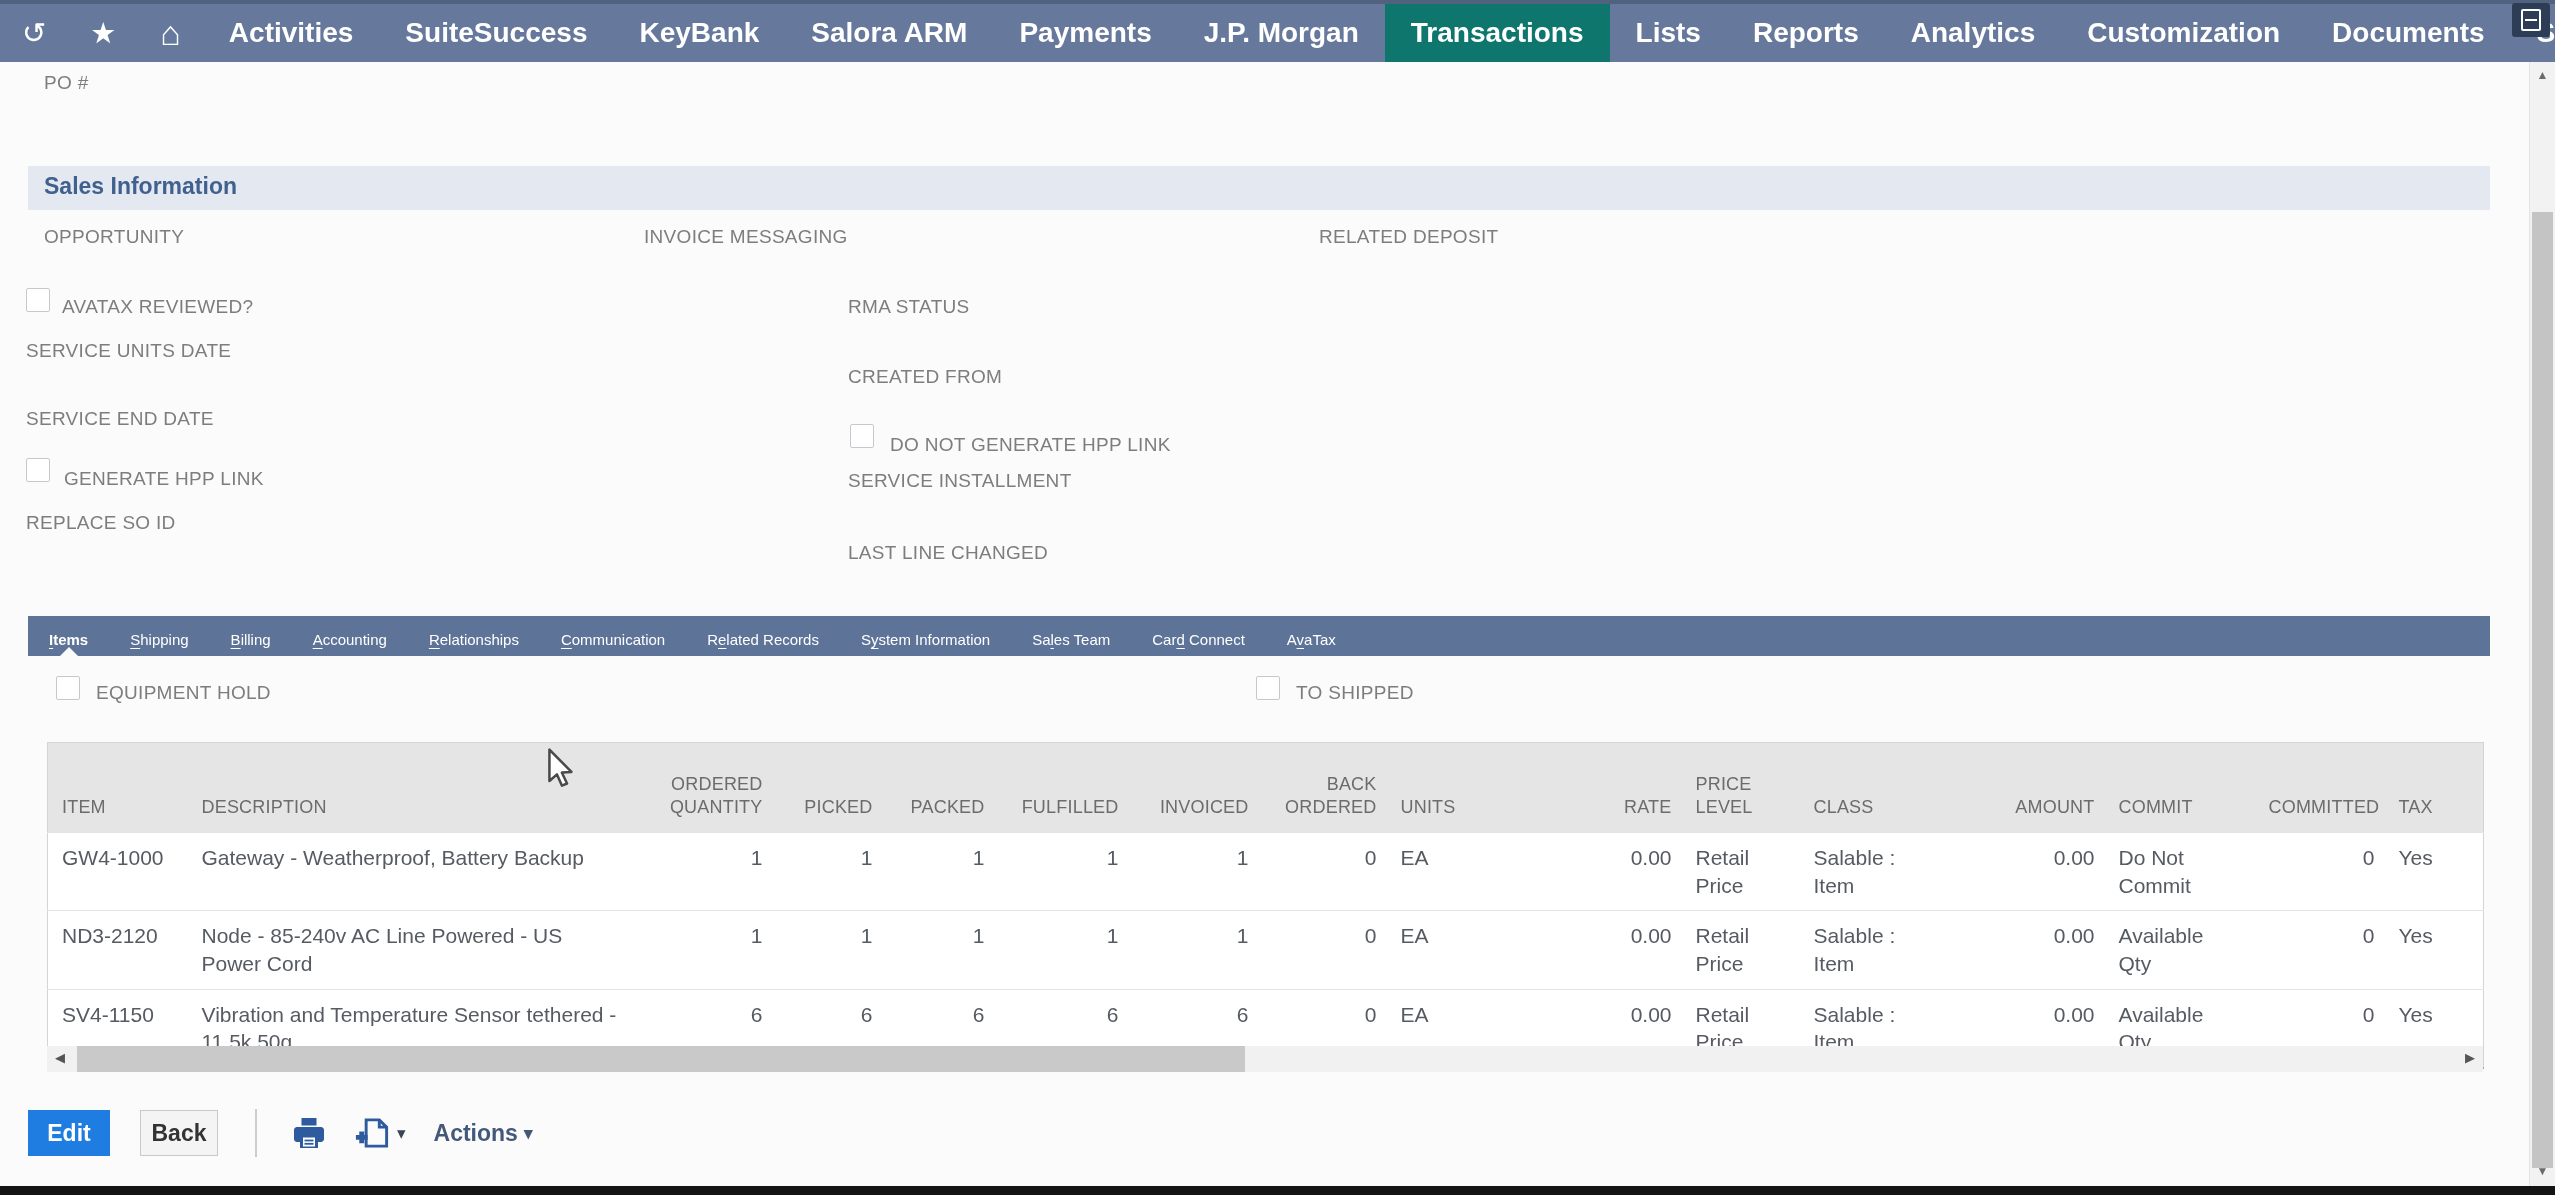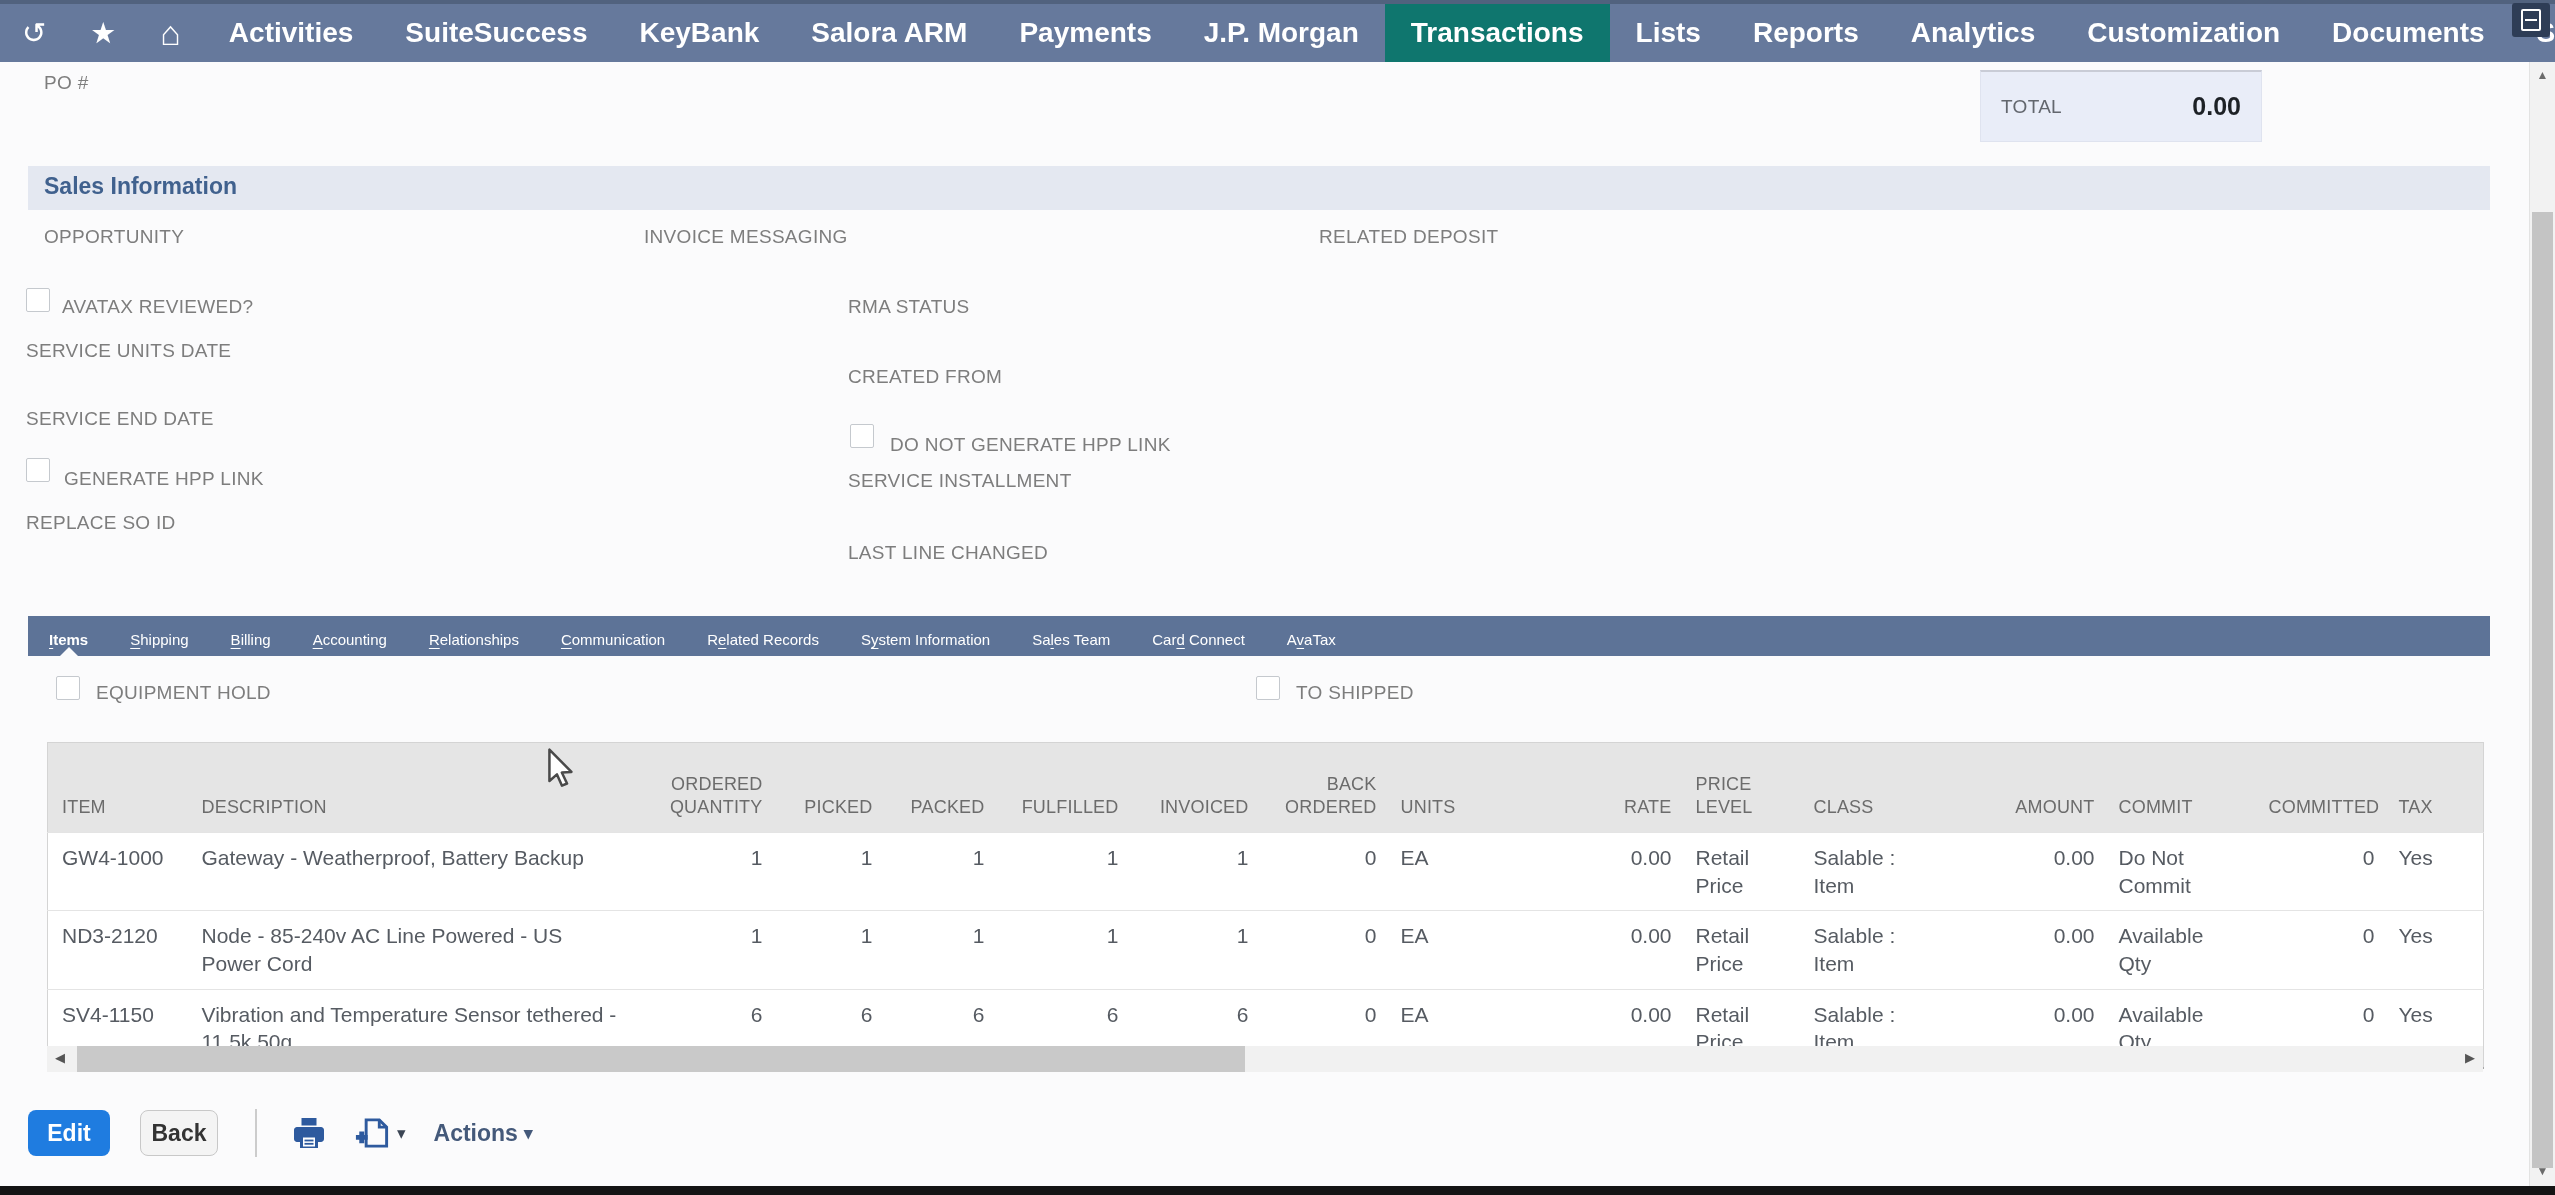--- a/index.html
+++ b/index.html
@@ -61,21 +61,21 @@
   .hs-arrow{position:absolute;top:4px;font-size:13px;color:#555;}
   .hs-arrow.left{left:8px;} .hs-arrow.right{right:8px;}
 
   .vscroll{position:absolute;right:0;top:62px;width:25px;height:1124px;background:#f2f2f2;border-left:1px solid #e3e3e3;}
   .vs-thumb{position:absolute;left:2px;right:2px;top:150px;height:956px;background:#c4c4c4;}
   .vs-arrow{position:absolute;left:0;right:0;text-align:center;font-size:12px;color:#6b6b6b;}
   .vs-arrow.up{top:6px;} .vs-arrow.down{bottom:8px;}
 
   
   .footer{position:absolute;left:28px;top:1108px;height:50px;display:flex;align-items:center;}
-  .btn{height:46px;border-radius:8px;display:flex;align-items:center;justify-content:center;
+  .btn{height:46px;border-radius:0;display:flex;align-items:center;justify-content:center;
     font-size:23px;font-weight:700;box-sizing:border-box;}
   .btn-edit{width:82px;background:#1f7ce0;color:#fff;}
   .btn-back{width:78px;background:#f4f4f4;border:1px solid #c8c8c8;color:#333;margin-left:30px;}
   .footer-divider{width:2px;height:48px;background:#ccc;margin-left:37px;}
   .foot-icon{margin-left:34px;display:flex;align-items:center;}
   .caret{font-size:17px;color:#3b4554;margin-left:6px;}
   .actions{margin-left:28px;font-size:23px;font-weight:700;color:#44597a;display:flex;align-items:center;}
 
   .bottom-strip{position:absolute;left:0;right:0;bottom:0;height:9px;background:#141414;}
 
@@ -102,24 +102,20 @@
         <div class="nav-item">Reports</div>
         <div class="nav-item">Analytics</div>
         <div class="nav-item">Customization</div>
         <div class="nav-item">Documents</div>
         <div class="nav-item">Setup</div>
       </div>
     <span class="nav-overflow">•••</span>
   </div>
 
   <span class="field-label" style="left:44px;top:72px;">PO #</span>
-  <div class="total-box">
-    <span class="total-label">TOTAL</span>
-    <span class="total-value">0.00</span>
-  </div>
 
   <div class="section-header">Sales Information</div>
 
   <span class="field-label" style="left:44px;top:226px;">OPPORTUNITY</span>
   <span class="field-label" style="left:644px;top:226px;">INVOICE MESSAGING</span>
   <span class="field-label" style="left:1319px;top:226px;">RELATED DEPOSIT</span>
 
   <span class="checkbox" style="left:26px;top:288px;"></span>
   <span class="field-label" style="left:62px;top:296px;">AVATAX REVIEWED?</span>
   <span class="field-label" style="left:848px;top:296px;">RMA STATUS</span>

